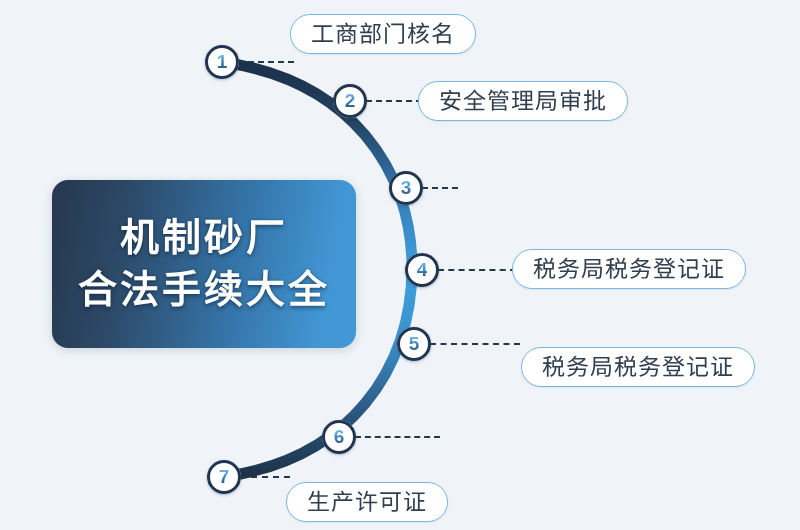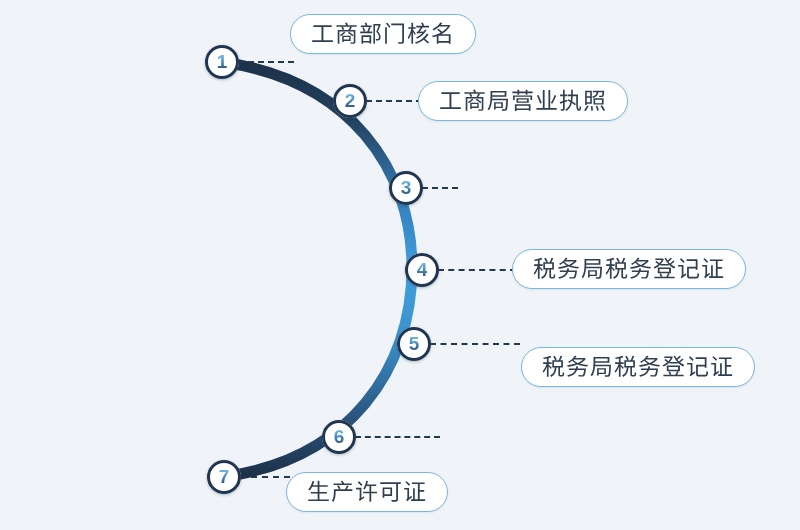--- a/index.html
+++ b/index.html
@@ -148,37 +148,41 @@
         <stop offset="34%" stop-color="#3580bd"></stop>
         <stop offset="50%" stop-color="#3fa0dc"></stop>
         <stop offset="66%" stop-color="#3b93cf"></stop>
         <stop offset="86%" stop-color="#2a537c"></stop>
         <stop offset="100%" stop-color="#1d3147"></stop>
       </linearGradient>
     </defs>
     <path d="M 222 62 C 350 80, 412 170, 412 268 C 412 368, 350 460, 222 477" fill="none" stroke="url(#arcGrad2)" stroke-width="11" stroke-linecap="round"></path>
   </svg>
 
+  <div class="title-card">
+    <div class="title-line title-line-1">机制砂厂</div>
+    <div class="title-line title-line-2">合法手续大全</div>
+  </div>
 
   <div class="connector" style="left:238px; top:61px; width:56px;"></div>
   <div class="step-circle" style="left:205px; top:45px;">
     <span class="ring"></span>
     <span class="num">1</span>
   </div>
   <div class="pill" style="left:290px; top:14px;">
     <span class="pill-text">工商部门核名</span>
   </div>
 
   <div class="connector" style="left:366px; top:100px; width:56px;"></div>
   <div class="step-circle" style="left:333px; top:84px;">
     <span class="ring"></span>
     <span class="num">2</span>
   </div>
   <div class="pill" style="left:418px; top:81px;">
-    <span class="pill-text">工商局营业执照</span>
+    <span class="pill-text">安全管理局审批</span>
   </div>
 
   <div class="connector" style="left:422px; top:187px; width:36px;"></div>
   <div class="step-circle" style="left:389px; top:171px;">
     <span class="ring"></span>
     <span class="num">3</span>
   </div>
 
   <div class="connector" style="left:438px; top:269px; width:78px;"></div>
   <div class="step-circle" style="left:405px; top:253px;">
@@ -202,17 +206,17 @@
   <div class="step-circle" style="left:322px; top:420px;">
     <span class="ring"></span>
     <span class="num">6</span>
   </div>
 
   <div class="connector" style="left:240px; top:476px; width:50px;"></div>
   <div class="step-circle" style="left:207px; top:460px;">
     <span class="ring"></span>
     <span class="num">7</span>
   </div>
-  <div class="pill" style="left:286px; top:472px;">
+  <div class="pill" style="left:286px; top:482px;">
     <span class="pill-text">生产许可证</span>
   </div>
 
 </div>
 
 </body></html>

